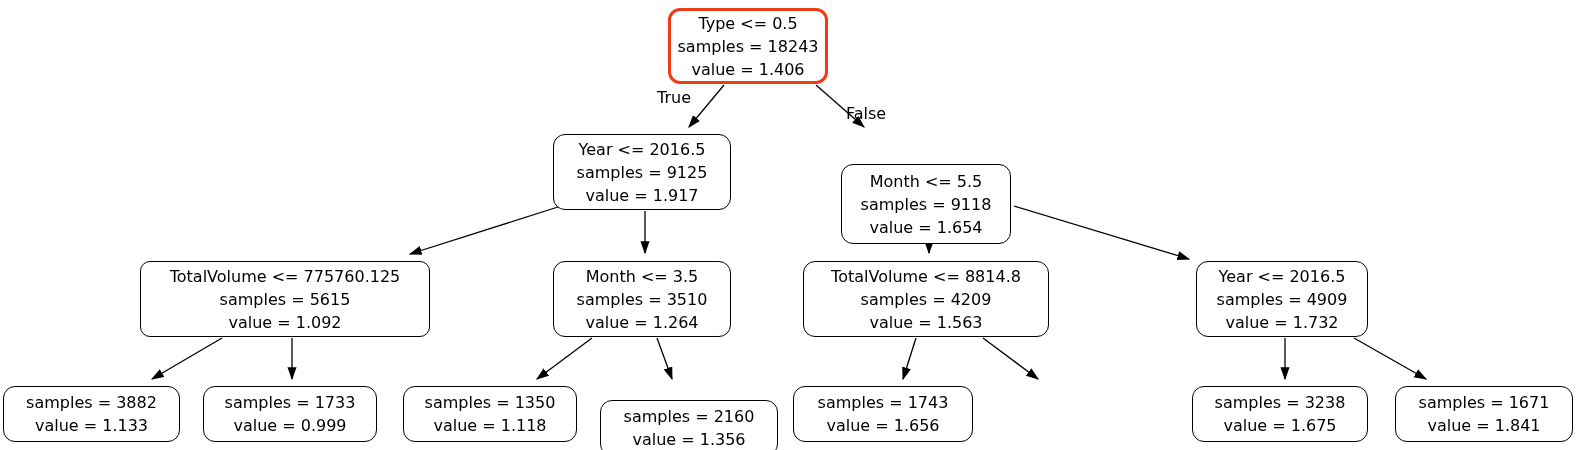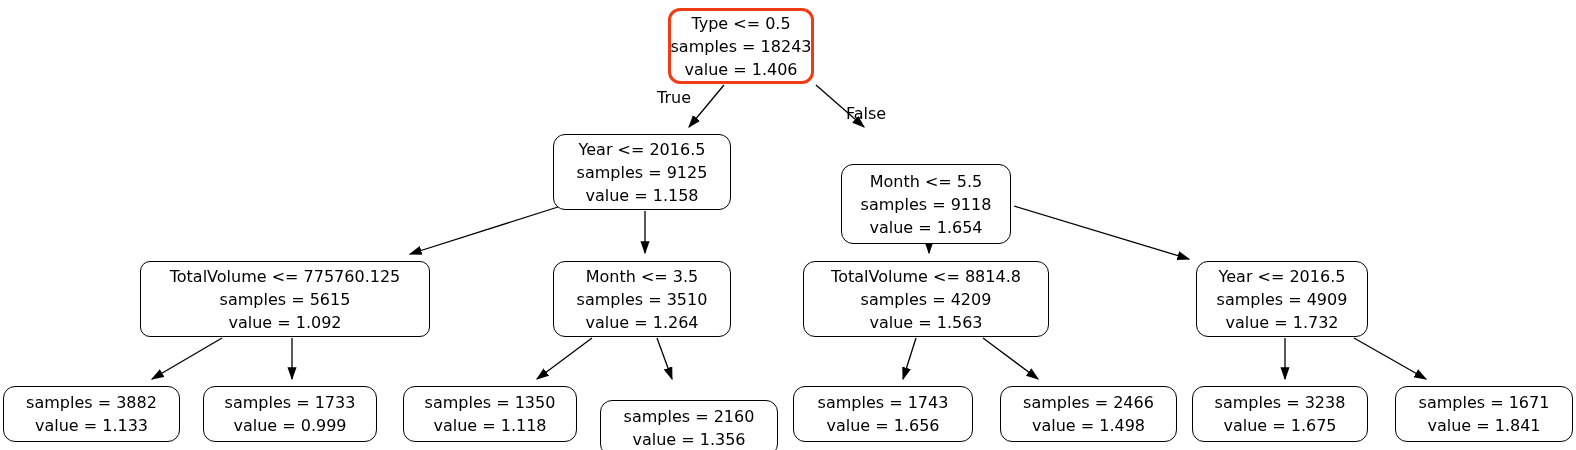--- a/index.html
+++ b/index.html
@@ -63,30 +63,30 @@
     <line x1="657" y1="338" x2="672" y2="379" marker-end="url(#arrow)"></line>
     <line x1="916" y1="338" x2="903" y2="379" marker-end="url(#arrow)"></line>
     <line x1="983" y1="338" x2="1038" y2="379" marker-end="url(#arrow)"></line>
     <line x1="1285" y1="338" x2="1285" y2="379" marker-end="url(#arrow)"></line>
     <line x1="1354" y1="338" x2="1426" y2="379" marker-end="url(#arrow)"></line>
   </svg>
 
   <div class="edge-label" style="left:657px;top:89px;">True</div>
   <div class="edge-label" style="left:846px;top:89px;margin-top:16px;">False</div>
 
-  <div class="node root" style="left:668px;top:8px;width:146px;height:76px;">
+  <div class="node root" style="left:668px;top:8px;width:160px;height:76px;">
     <span>Type &lt;= 0.5</span>
     <span>samples = 18243</span>
     <span>value = 1.406</span>
   </div>
 
   <div class="node" style="left:553px;top:134px;width:178px;height:76px;">
     <span>Year &lt;= 2016.5</span>
     <span>samples = 9125</span>
-    <span>value = 1.158</span>
+    <span>value = 1.917</span>
   </div>
   <div class="node" style="left:841px;top:134px;width:170px;height:80px;margin-top:30px;">
     <span>Month &lt;= 5.5</span>
     <span>samples = 9118</span>
     <span>value = 1.654</span>
   </div>
 
   <div class="node" style="left:140px;top:261px;width:290px;height:76px;border-radius:10px;">
     <span>TotalVolume &lt;= 775760.125</span>
     <span>samples = 5615</span>
@@ -121,24 +121,20 @@
     <span>value = 1.118</span>
   </div>
   <div class="node" style="left:600px;top:400px;width:178px;height:56px;">
     <span>samples = 2160</span>
     <span>value = 1.356</span>
   </div>
   <div class="node" style="left:793px;top:386px;width:180px;height:56px;">
     <span>samples = 1743</span>
     <span>value = 1.656</span>
   </div>
-  <div class="node" style="left:1000px;top:386px;width:177px;height:56px;">
-    <span>samples = 2466</span>
-    <span>value = 1.498</span>
-  </div>
   <div class="node" style="left:1192px;top:386px;width:176px;height:56px;">
     <span>samples = 3238</span>
     <span>value = 1.675</span>
   </div>
   <div class="node" style="left:1395px;top:386px;width:178px;height:56px;">
     <span>samples = 1671</span>
     <span>value = 1.841</span>
   </div>
 
 </div>

